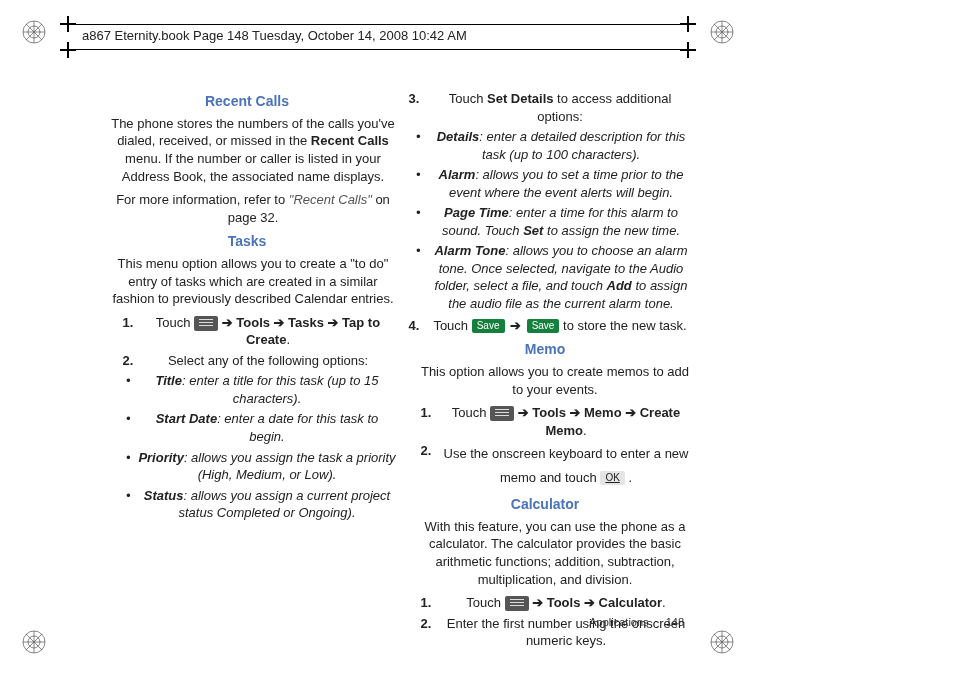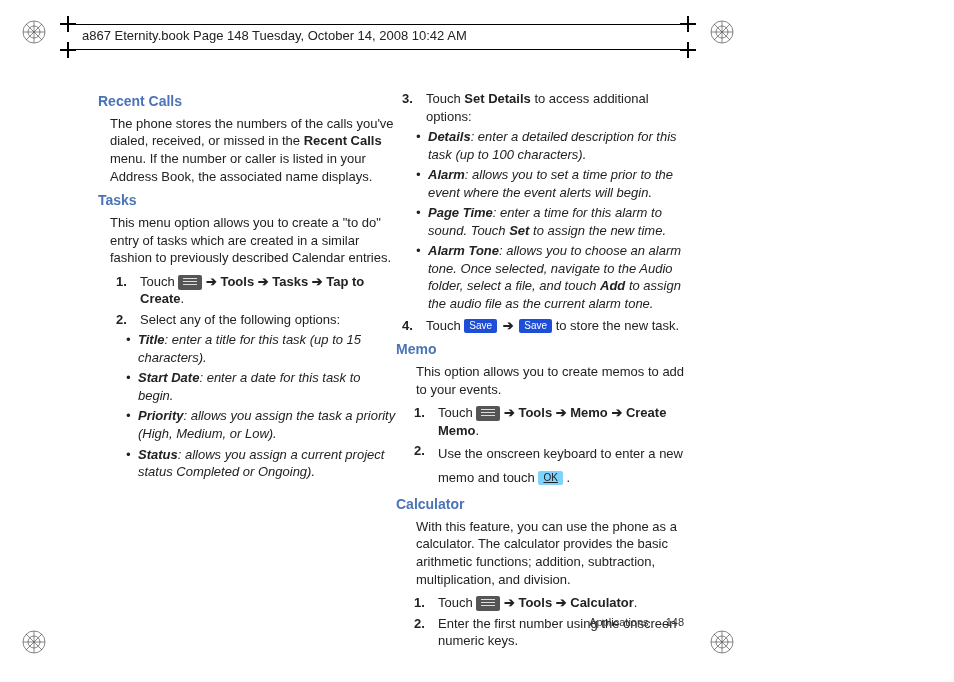--- a/index.html
+++ b/index.html
@@ -1,17 +1,17 @@
 <!DOCTYPE html>
 <html><head>
 <meta charset="utf-8">
 <style>
   * { box-sizing: border-box; margin: 0; padding: 0; }
   html, body { width: 954px; height: 682px; background: #fff; font-family: Arial, Helvetica, sans-serif; color: #222; }
-  .page { position: relative; width: 756px; height: 682px; }
+  .page { position: relative; width: 756px; height: 682px; text-align: center; }
 
   
   .corner { position: absolute; width: 24px; height: 24px; }
   .corner svg { width: 24px; height: 24px; }
   .tl { top: 20px; left: 22px; }
   .tr { top: 20px; right: 22px; }
   .bl { bottom: 28px; left: 22px; }
   .br { bottom: 28px; right: 22px; }
 
   
@@ -43,21 +43,21 @@
   ol.steps > li .step-body { flex: 1; }
 
   ul.bul { list-style: none; margin: 3px 0 3px 28px; padding: 0; }
   ul.bul > li { position: relative; padding-left: 12px; margin: 3px 0; font-style: italic; }
   ul.bul > li::before { content: "•"; position: absolute; left: 0; top: 0; }
   .b { font-weight: bold; }
 
   .icon-menu { display: inline-flex; width: 24px; height: 15px; background: #555; border-radius: 2px; vertical-align: middle; position: relative; }
   .icon-menu::after { content: ""; position: absolute; left: 5px; right: 5px; top: 3px; bottom: 3px;
     background: repeating-linear-gradient(to bottom, #ddd 0 1px, transparent 1px 3px); }
-  .btn { display: inline-block; background: #1d4ed8; color: #fff; font-size: 10px; padding: 1px 5px; border-radius: 2px; vertical-align: middle; line-height: 1.2; }
+  .btn { display: inline-block; background: #15803d; color: #fff; font-size: 10px; padding: 1px 5px; border-radius: 2px; vertical-align: middle; line-height: 1.2; }
   .arrow { font-weight: bold; padding: 0 2px; }
 
   .footer { position: absolute; right: 72px; bottom: 54px; font-size: 11px; color: #333; }
   .footer .pgnum { margin-left: 14px; }
 </style>
 </head>
 <body>
 
 <div class="page">
 
@@ -113,20 +113,23 @@
   </div>
 
   <div class="body">
 
     <div class="col">
 
       <div class="h-blue">Recent Calls</div>
       <p class="para">
         <span>The phone stores the numbers of the calls you've dialed, received, or missed in the </span><span class="b">Recent Calls</span><span> menu. If the number or caller is listed in your Address Book, the associated name displays.</span>
       </p>
+      <p class="para">
+        <span>For more information, refer to </span><span class="ref-i">"Recent Calls"</span><span>  on page 32.</span>
+      </p>
 
       <div class="h-blue">Tasks</div>
       <p class="para">This menu option allows you to create a "to do" entry of tasks which are created in a similar fashion to previously described Calendar entries.</p>
 
       <ol class="steps">
         <li>
           <span class="num">1.</span>
           <span class="step-body">
             <span>Touch </span><span class="icon-menu"></span><span class="b"> ➔ Tools ➔ Tasks ➔ Tap to Create</span><span>.</span>
           </span>
@@ -177,21 +180,21 @@
       <ol class="steps">
         <li>
           <span class="num">1.</span>
           <span class="step-body">
             <span>Touch </span><span class="icon-menu"></span><span class="b"> ➔ Tools ➔ Memo ➔ Create Memo</span><span>.</span>
           </span>
         </li>
         <li>
           <span class="num">2.</span>
           <span class="step-body" style="line-height:1.8;">
-            <span>Use the onscreen keyboard to enter a new memo and touch </span><span class="btn" style="background:#7dd3fc;color:#222;text-decoration:underline;">OK</span><span> .</span>
+            <span>Use the onscreen keyboard to enter a new memo and touch </span><span class="btn" style="background:#e5e5e5;color:#222;text-decoration:underline;">OK</span><span> .</span>
           </span>
         </li>
       </ol>
 
       <div class="h-blue">Calculator</div>
       <p class="para tight">With this feature, you can use the phone as a calculator. The calculator provides the basic arithmetic functions; addition, subtraction, multiplication, and division.</p>
       <ol class="steps">
         <li>
           <span class="num">1.</span>
           <span class="step-body">

